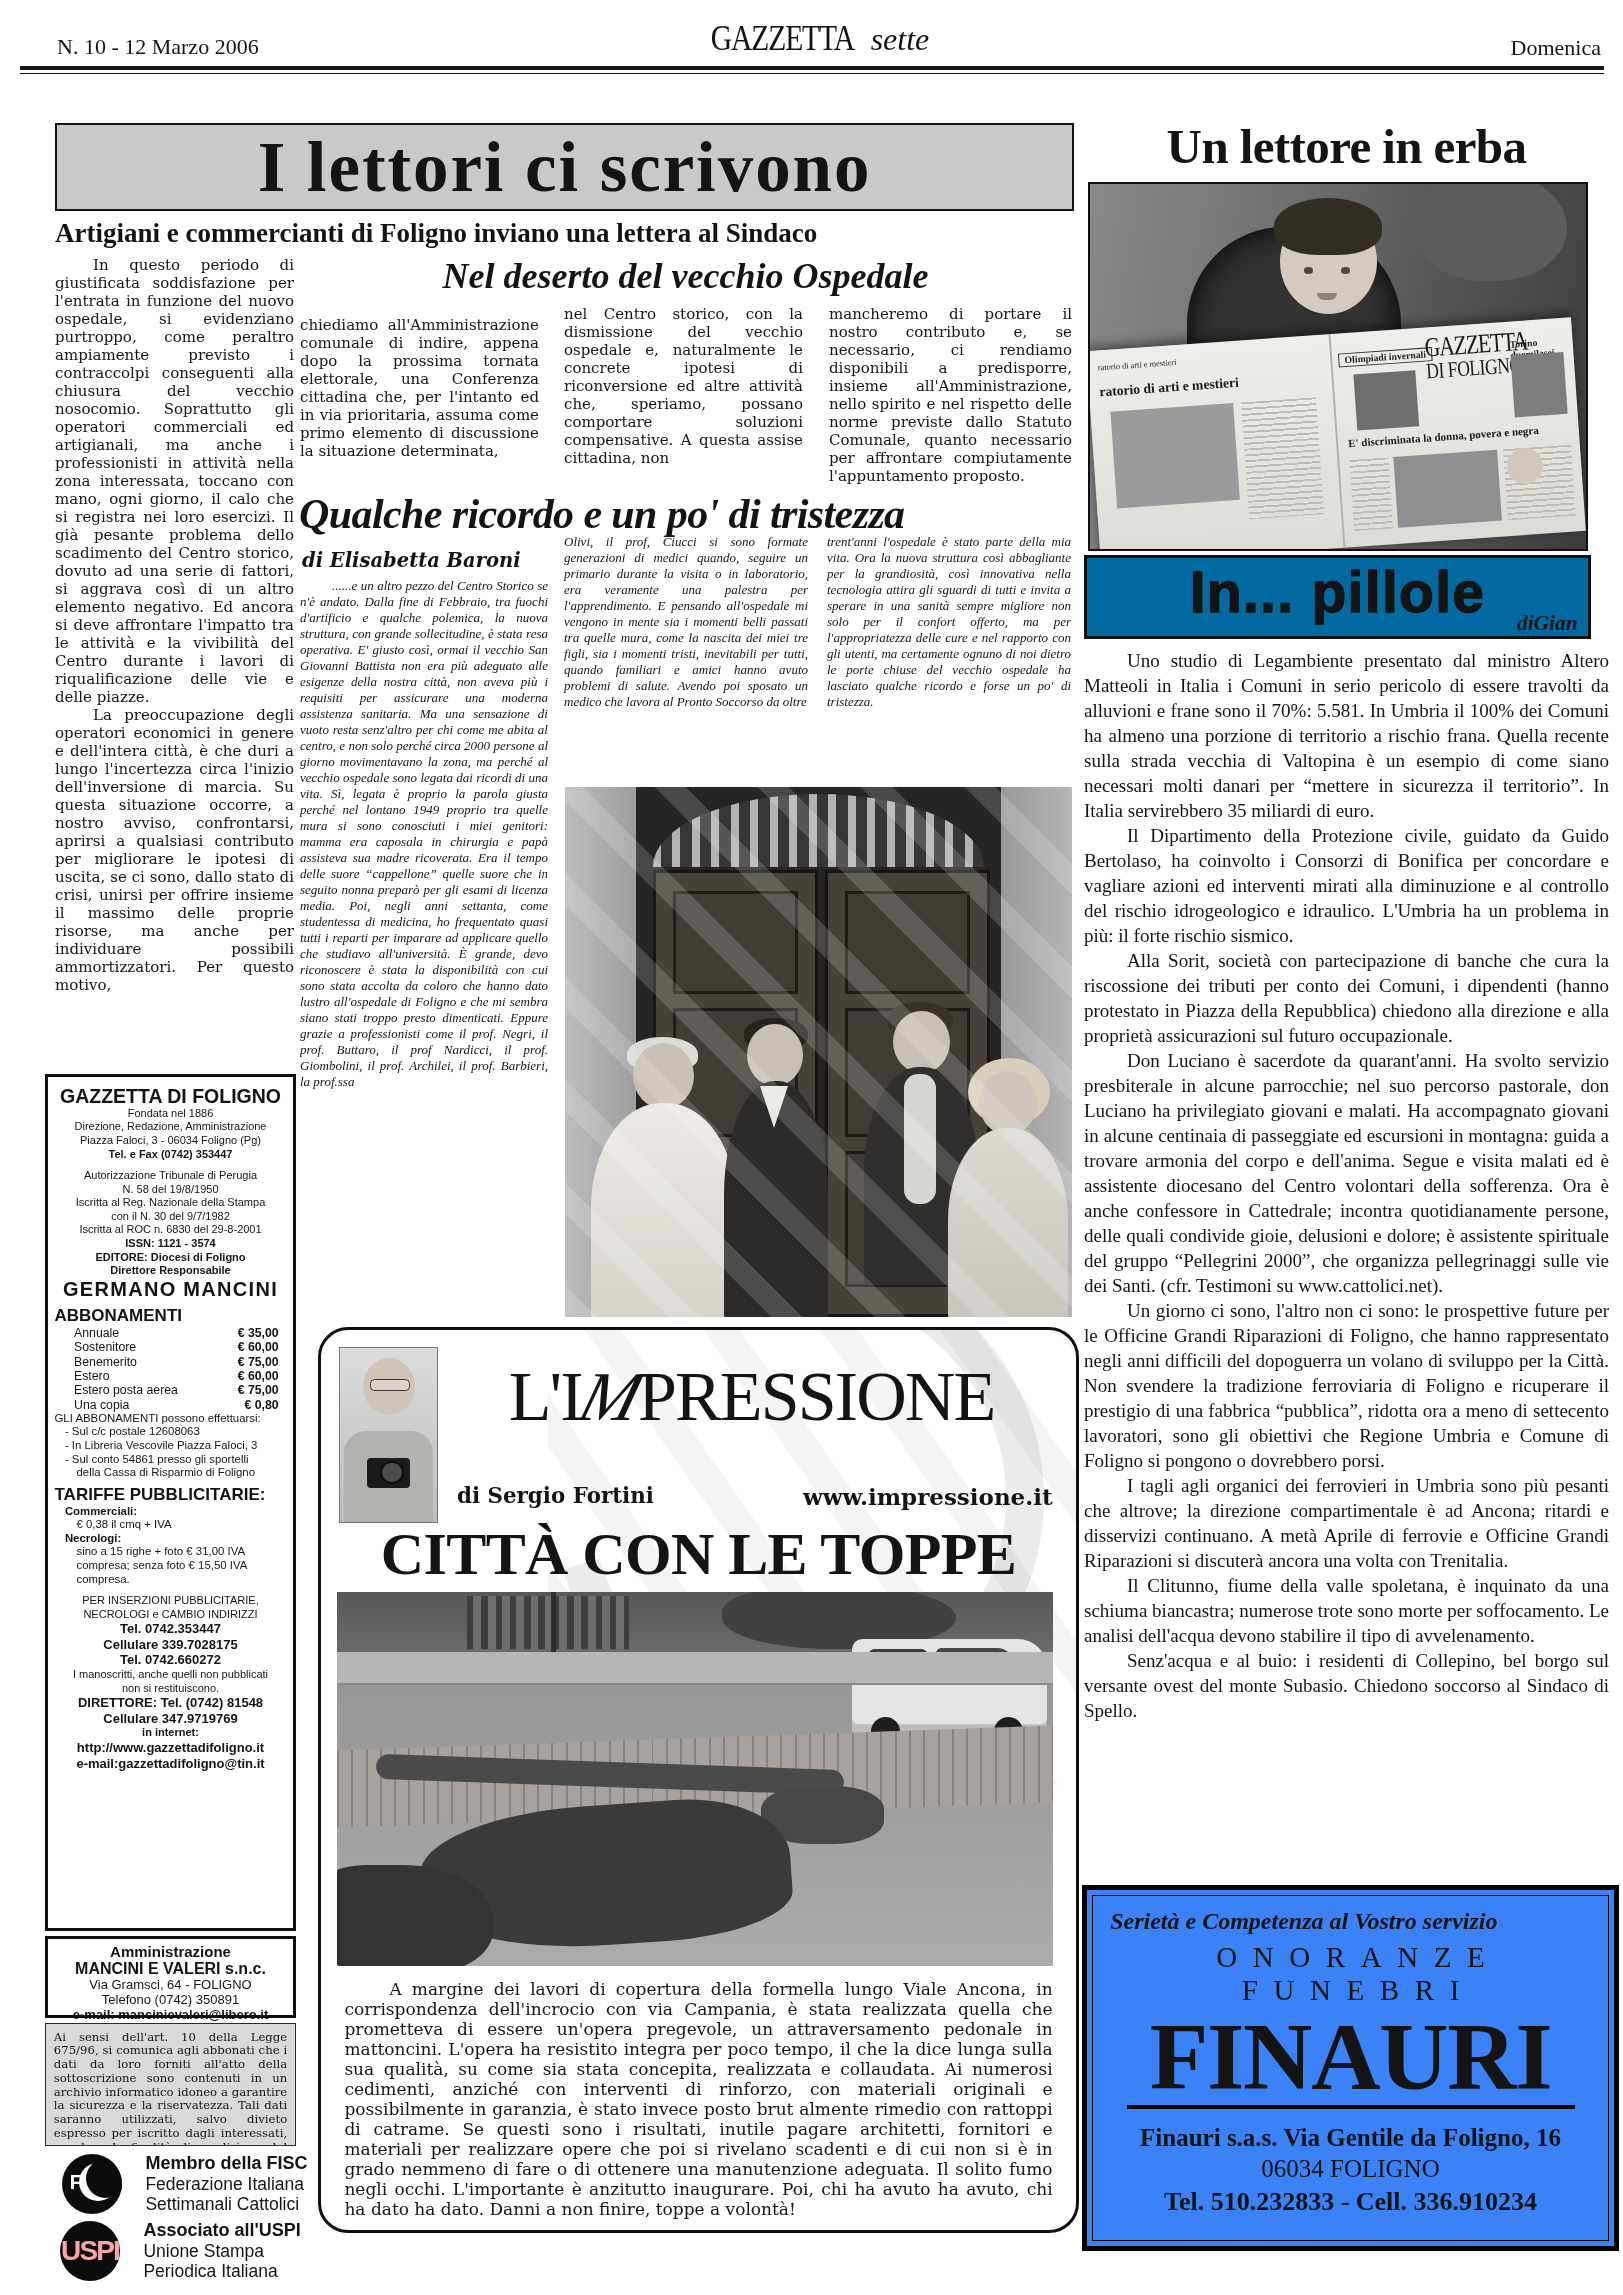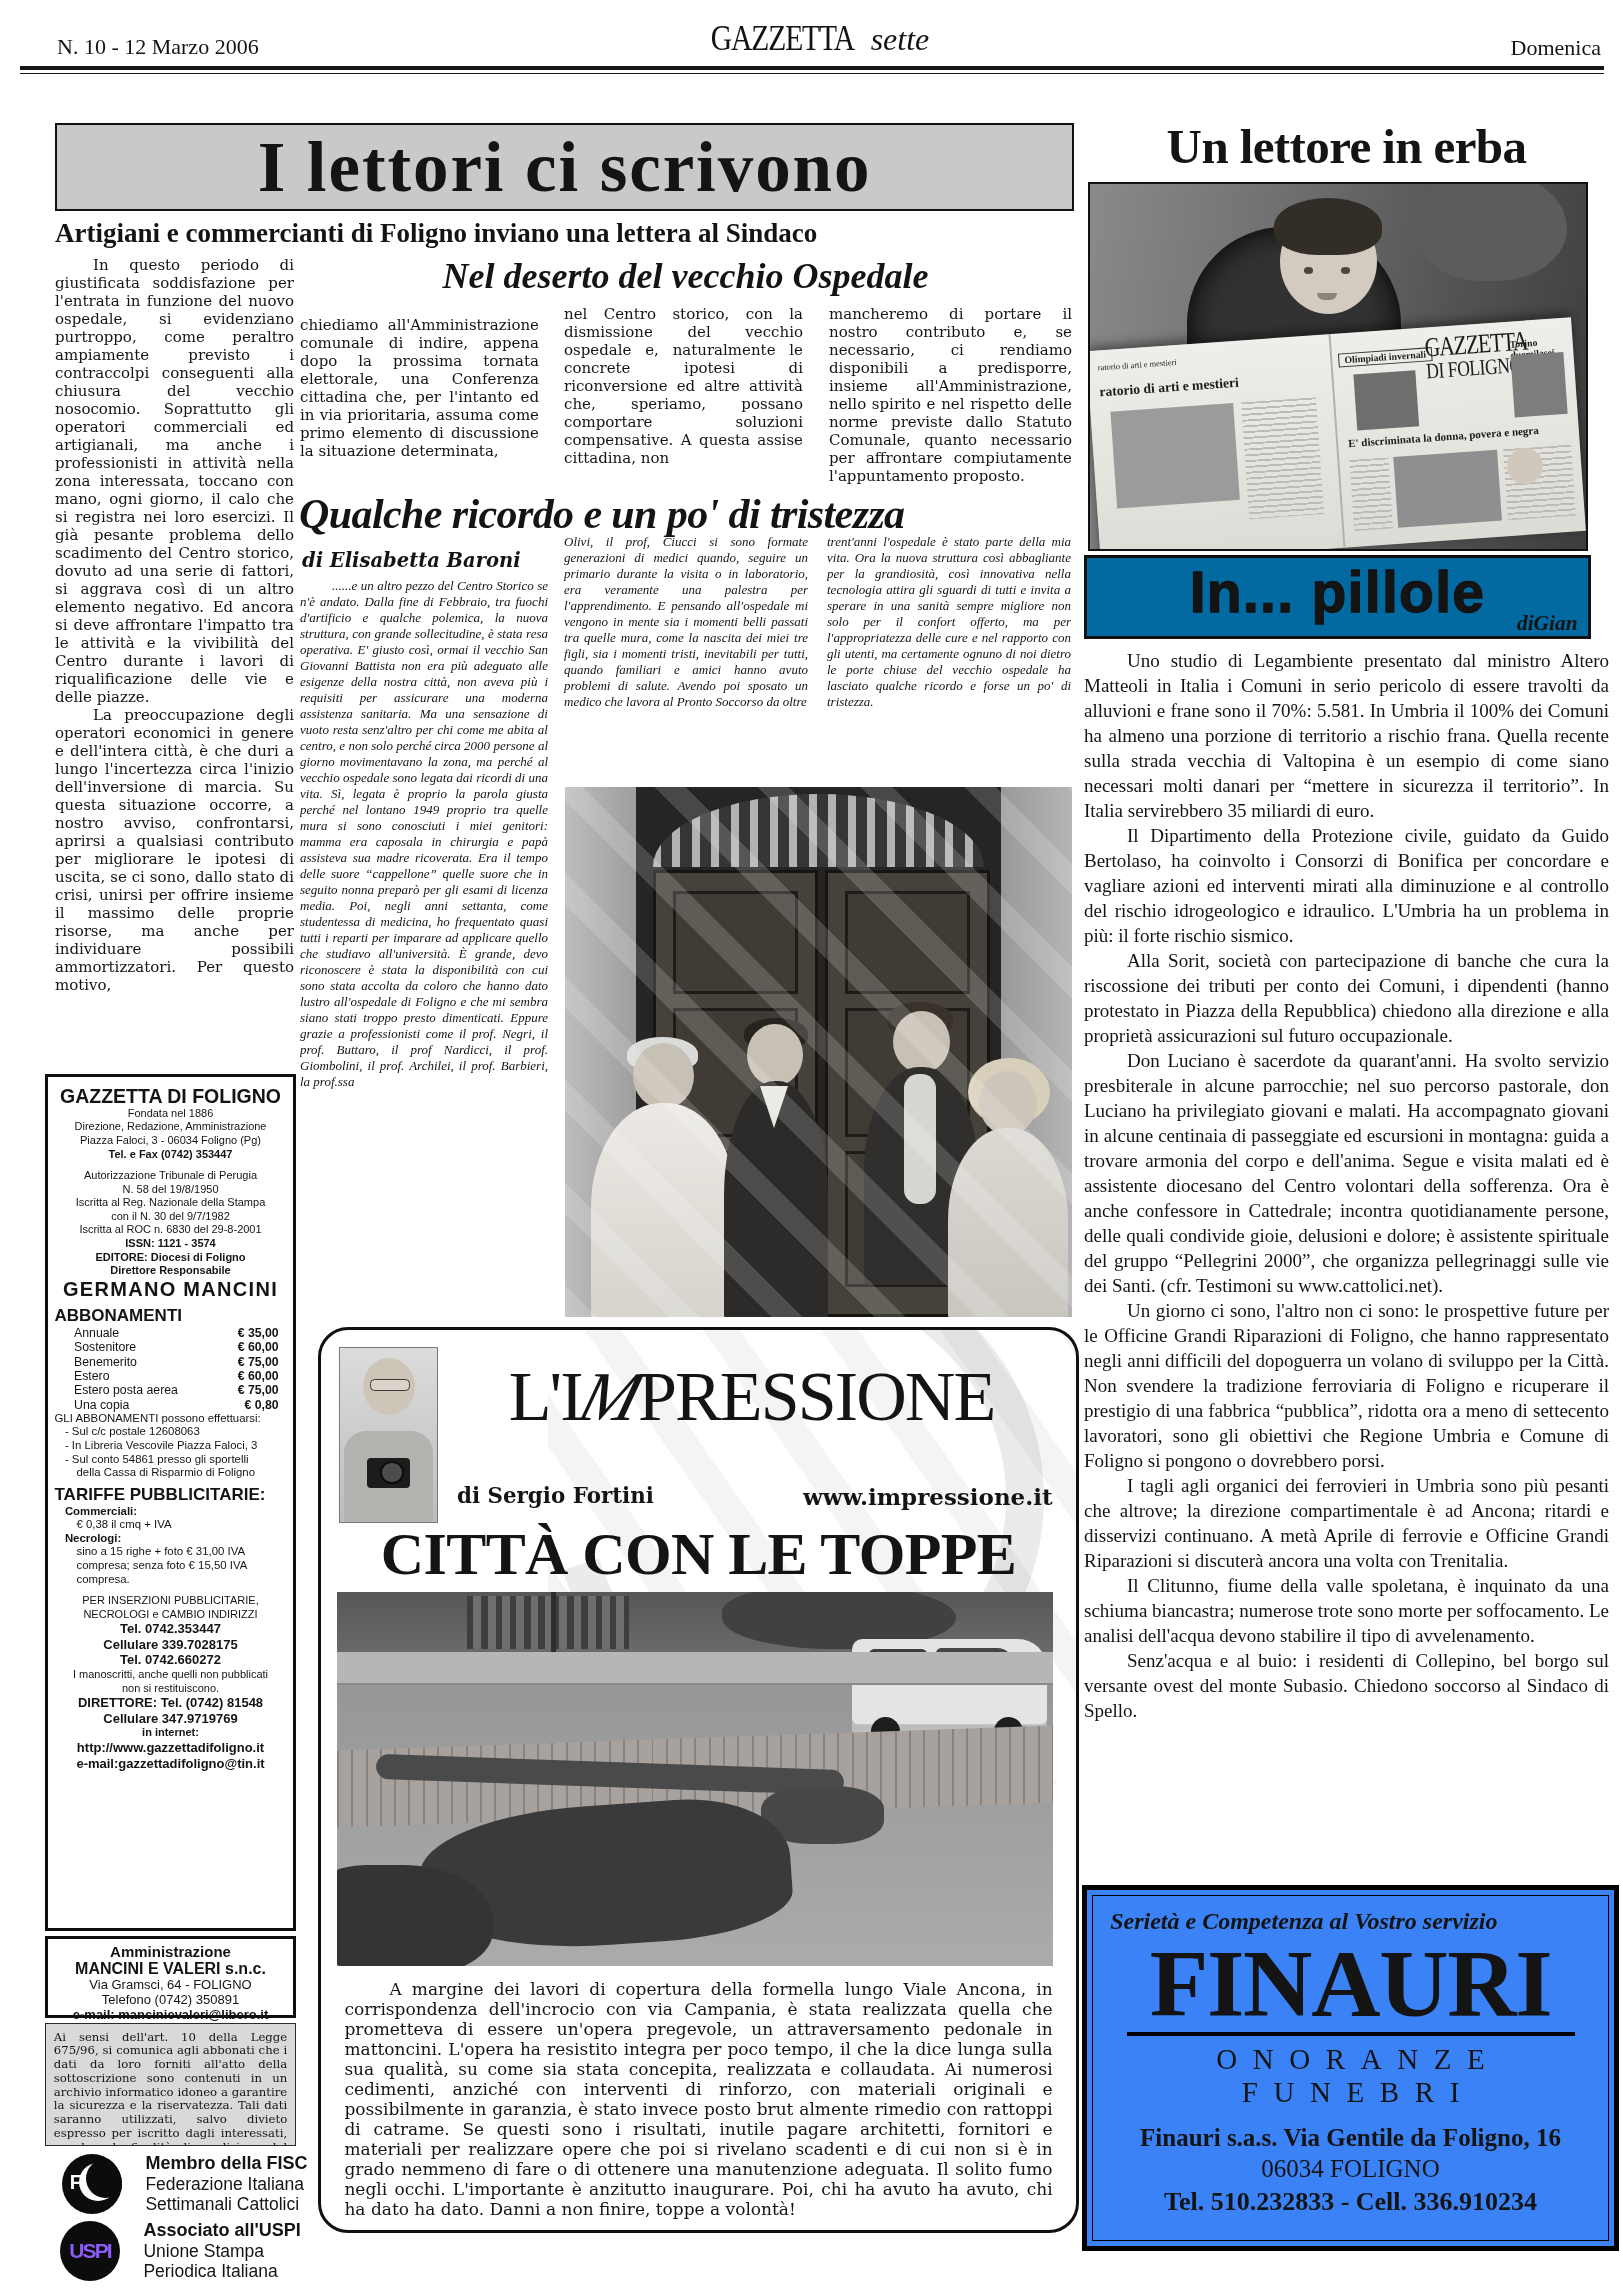--- a/index.html
+++ b/index.html
@@ -179,21 +179,21 @@
   #tipo-box .t5{font-size:13px;font-weight:bold;line-height:15px;}
   #privacy{left:45px;top:2023px;width:251px;height:123px;border:1.9px solid #2a2a2a;background:#d9d9d9;padding:6.5px 7.8px;box-sizing:border-box;font-family:"DejaVu Serif",serif;font-size:11.7px;line-height:13.8px;text-align:justify;overflow:hidden;}
 
   .memb{position:absolute;display:flex;align-items:center;}
   #fisc-row{left:62px;top:2153px;}
   #uspi-row{left:60px;top:2220px;}
   .memb-logo{width:60px;height:60px;border-radius:50%;background:#0c0c0c;position:relative;flex:none;display:flex;align-items:center;justify-content:center;overflow:hidden;}
   #fisc-logo::after{content:"";position:absolute;right:5.2px;top:9px;width:38px;height:38px;border-radius:50%;background:#fff;}
   #fisc-logo::before{content:"";position:absolute;right:-2.6px;top:5.2px;width:39px;height:39px;border-radius:50%;background:#0c0c0c;z-index:1;}
   #fisc-logo span{position:absolute;left:7.8px;top:17px;color:#fff;font-weight:bold;font-family:"Liberation Sans",sans-serif;font-size:19.5px;z-index:2;}
-  #uspi-logo span{color:#8b5cf6;font-weight:bold;font-family:"Liberation Sans",sans-serif;font-size:21px;letter-spacing:-1.9px;}
+  #uspi-logo span{color:#fca5a5;font-weight:bold;font-family:"Liberation Sans",sans-serif;font-size:28px;letter-spacing:-1.9px;}
   .memb-text{margin-left:23.4px;font-family:"Liberation Sans",sans-serif;text-align:left;}
   .memb-text .t1{font-weight:bold;font-size:18px;line-height:21px;}
   .memb-text .t2,.memb-text .t3{font-size:17.5px;line-height:20px;}
 </style>
 </head>
 <body>
 
 <div>
 
   <div class="abs ser" id="issue">N. 10 - 12 Marzo 2006</div>
@@ -360,22 +360,22 @@
     <p>Don Luciano è sacerdote da quarant'anni. Ha svolto servizio presbiterale in alcune parrocchie; nel suo percorso pastorale, don Luciano ha privilegiato giovani e malati. Ha accompagnato giovani in alcune centinaia di passeggiate ed escursioni in montagna: guida a trovare armonia del corpo e dell'anima. Segue e visita malati ed è assistente diocesano del Centro volontari della sofferenza. Ora è anche confessore in Cattedrale; incontra quotidianamente persone, delle quali condivide gioie, delusioni e dolore; è assistente spirituale del gruppo “Pellegrini 2000”, che organizza pellegrinaggi sulle vie dei Santi. (cfr. Testimoni su www.cattolici.net).</p>
     <p>Un giorno ci sono, l'altro non ci sono: le prospettive future per le Officine Grandi Riparazioni di Foligno, che hanno rappresentato negli anni difficili del dopoguerra un volano di sviluppo per la Città. Non svendere la tradizione ferroviaria di Foligno e ricuperare il prestigio di una fabbrica “pubblica”, ridotta ora a meno di settecento lavoratori, sono gli obiettivi che Regione Umbria e Comune di Foligno si pongono o dovrebbero porsi.</p>
     <p>I tagli agli organici dei ferrovieri in Umbria sono più pesanti che altrove; la direzione compartimentale è ad Ancona; ritardi e disservizi continuano. A metà Aprile di ferrovie e Officine Grandi Riparazioni si discuterà ancora una volta con Trenitalia.</p>
     <p>Il Clitunno, fiume della valle spoletana, è inquinato da una schiuma biancastra; numerose trote sono morte per soffocamento. Le analisi dell'acqua devono stabilire il tipo di avvelenamento.</p>
     <p>Senz'acqua e al buio: i residenti di Collepino, bel borgo sul versante ovest del monte Subasio. Chiedono soccorso al Sindaco di Spello.</p>
   </div>
 
   <div class="abs" id="fin">
     <div class="ser" id="fin-inner">
       <div id="fin-tag">Serietà e Competenza al Vostro servizio</div>
+      <div id="fin-sub">ONORANZE FUNEBRI</div>
       <div id="fin-name">FINAURI</div>
-      <div id="fin-sub">ONORANZE FUNEBRI</div>
       <div id="fin-a1">Finauri s.a.s. Via Gentile da Foligno, 16</div>
       <div id="fin-a2">06034 FOLIGNO</div>
       <div id="fin-ph">Tel. 510.232833 - Cell. 336.910234</div>
     </div>
   </div>
 
   <div class="abs" id="mast-box">
     <div class="mb-title">GAZZETTA DI FOLIGNO</div>
     <div>Fondata nel 1886</div>
     <div>Direzione, Redazione, Amministrazione</div>

